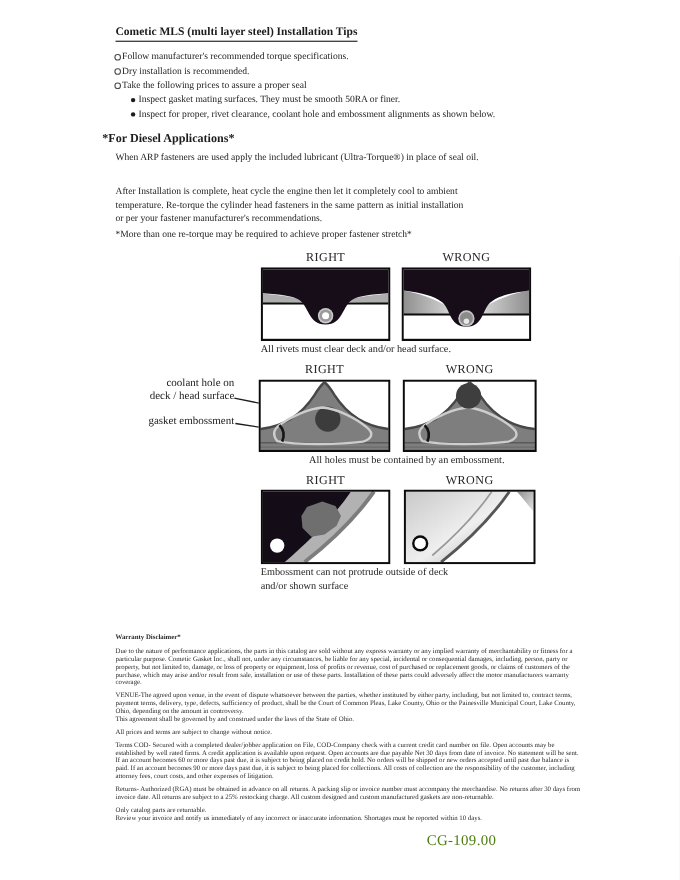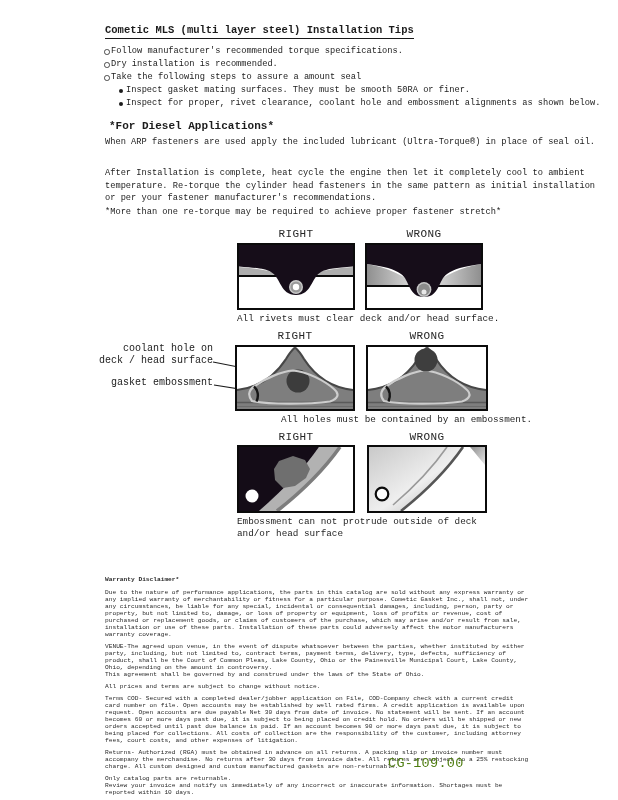--- a/index.html
+++ b/index.html
@@ -1,19 +1,19 @@
 <!DOCTYPE html>
 <html><head>
 <meta charset="utf-8">
 <style>
   html,body { margin:0; padding:0; background:#e9e9e9; }
   .page {
     position:relative; width:618px; height:800px; margin:0 auto;
     background:#ffffff; overflow:hidden;
-    font-family:Liberation Mono, monospace; color:#1c1c1c;
+    font-family:Liberation Serif, serif; color:#1c1c1c;
   }
   .abs { position:absolute; }
 
   .title {
     left:105px; top:24px; font-size:10.5px; font-weight:bold;
     border-bottom:1.6px solid #171717; padding-bottom:2px; white-space:nowrap;
   }
 
   .bullets { left:104px; top:45px; font-size:8.7px; }
   .b1, .b2 { position:relative; height:13px; line-height:13px; white-space:nowrap; }
@@ -21,21 +21,21 @@
   .b1::before {
     content:""; position:absolute; left:0; top:4px; width:3.6px; height:3.6px;
     border:1px solid #4a4a4a; border-radius:50%;
   }
   .b2 { padding-left:22px; }
   .b2::before {
     content:""; position:absolute; left:15px; top:5px; width:4px; height:4px;
     background:#1c1c1c; border-radius:50%;
   }
 
-  .sec-heading { left:109px; top:120px; font-size:11px; font-weight:bold; white-space:nowrap; }
+  .sec-heading { left:93px; top:120px; font-size:11px; font-weight:bold; white-space:nowrap; }
   .para { font-size:8.7px; line-height:12.6px; }
   .para div { white-space:nowrap; }
   .p1 { left:105px; top:136px; }
   .p2 { left:105px; top:167px; }
   .p3 { left:105px; top:206px; }
 
   .dg-header { font-size:11px; letter-spacing:0.4px; color:#262626; text-align:center; white-space:nowrap; }
   .dg-caption { font-size:9.3px; color:#1e1e1e; line-height:11.5px; white-space:nowrap; }
 
   .side-label {
@@ -57,21 +57,21 @@
 </head>
 <body>
 
 <div class="page">
 
   <div class="abs title">Cometic MLS (multi layer steel) Installation Tips</div>
 
   <div class="abs bullets">
     <div class="b1">Follow manufacturer's recommended torque specifications.</div>
     <div class="b1">Dry installation is recommended.</div>
-    <div class="b1">Take the following steps to assure a amount seal</div>
+    <div class="b1">Take the following prices to assure a proper seal</div>
     <div class="b2">Inspect gasket mating surfaces.  They must be smooth 50RA or finer.</div>
     <div class="b2">Inspect for proper, rivet clearance, coolant hole and embossment alignments as shown below.</div>
   </div>
 
   <div class="abs sec-heading">*For Diesel Applications*</div>
   <div class="abs para p1">
     <div>When ARP fasteners are used apply the included lubricant (Ultra-Torque®) in place of seal oil.</div>
   </div>
   <div class="abs para p2">
     <div>After Installation is complete, heat cycle the engine then let it completely cool to ambient</div>
@@ -192,21 +192,21 @@
     <path d="M2,2 H96 C80,25 58,47 34,66 H2 Z" fill="url(#g3a)"></path>
     <path d="M96,2 C80,25 58,47 34,66" fill="none" stroke="#565656" stroke-width="2.6"></path>
     <path d="M80,2 C66,22 47,42 26,60" fill="none" stroke="#9a9a9a" stroke-width="1.6"></path>
     <path d="M103,2 H118 V20 C112.5,13.5 108,7.5 103,2 Z" fill="url(#g3b)"></path>
     <circle cx="15" cy="49" r="6.3" fill="#ffffff" stroke="#0b0b0b" stroke-width="2.2"></circle>
     <rect x="1" y="1" width="118" height="66" fill="none" stroke="#0b0b0b" stroke-width="2"></rect>
   </svg>
 
   <div class="abs dg-caption" style="left:237px; top:516px;">
     <div>Embossment can not protrude outside of deck</div>
-    <div>and/or head surface</div>
+    <div>and/or shown surface</div>
   </div>
 
   <div class="abs disclaimer">
     <p class="hd">Warranty Disclaimer*</p>
     <p>Due to the nature of performance applications, the parts in this catalog are sold without any express warranty or any implied warranty of merchantability or fitness for a particular purpose.  Cometic Gasket Inc., shall not, under any circumstances, be liable for any special, incidental or consequential damages, including, person, party or property, but not limited to, damage, or loss of property or equipment, loss of profits or revenue, cost of purchased or replacement goods, or claims of customers of the purchase, which may arise and/or result from sale, installation or use of these parts.  Installation of these parts could adversely affect the motor manufacturers warranty coverage.</p>
     <p class="tight">VENUE-The agreed upon venue, in the event of dispute whatsoever between the parties, whether instituted by either party, including, but not limited to, contract terms, payment terms, delivery, type, defects, sufficiency of product, shall be the Court of Common Pleas, Lake County, Ohio or the Painesville Municipal Court, Lake County, Ohio, depending on the amount in controversy.</p>
     <p>This agreement shall be governed by and construed under the laws of the State of Ohio.</p>
     <p>All prices and terms are subject to change without notice.</p>
     <p>Terms COD- Secured with a completed dealer/jobber application on File, COD-Company check with a current credit card number on file.  Open accounts may be established by well rated firms.  A credit application is available upon request.  Open accounts are due payable Net 30 days from date of invoice.  No statement will be sent.  If an account becomes 60 or more days past due, it is subject to being placed on credit hold.  No orders will be shipped or new orders accepted until past due balance is paid.  If an account becomes 90 or more days past due, it is subject to being placed for collections.  All costs of collection are the responsibility of the customer, including attorney fees, court costs, and other expenses of litigation.</p>
     <p>Returns- Authorized (RGA) must be obtained in advance on all returns.  A packing slip or invoice number must accompany the merchandise.  No returns after 30 days from invoice date.  All returns are subject to a 25% restocking charge.  All custom designed and custom manufactured gaskets are non-returnable.</p>

